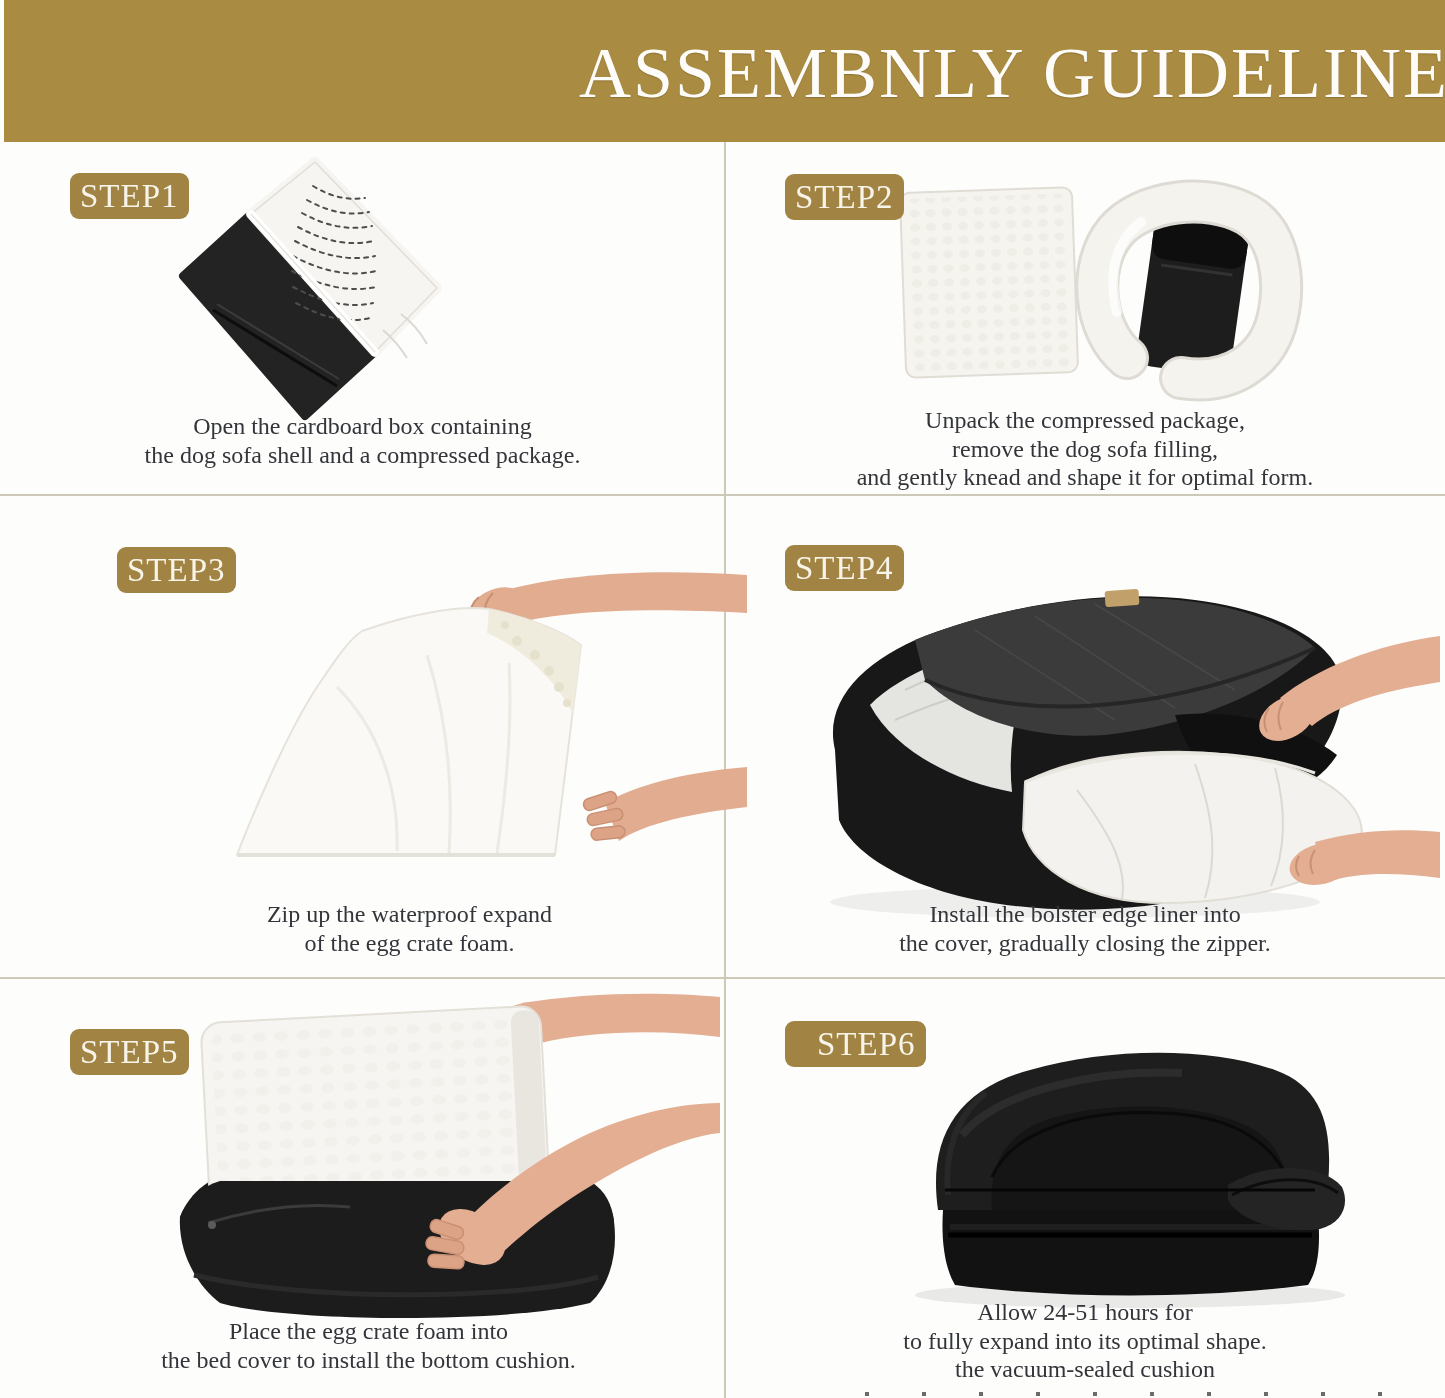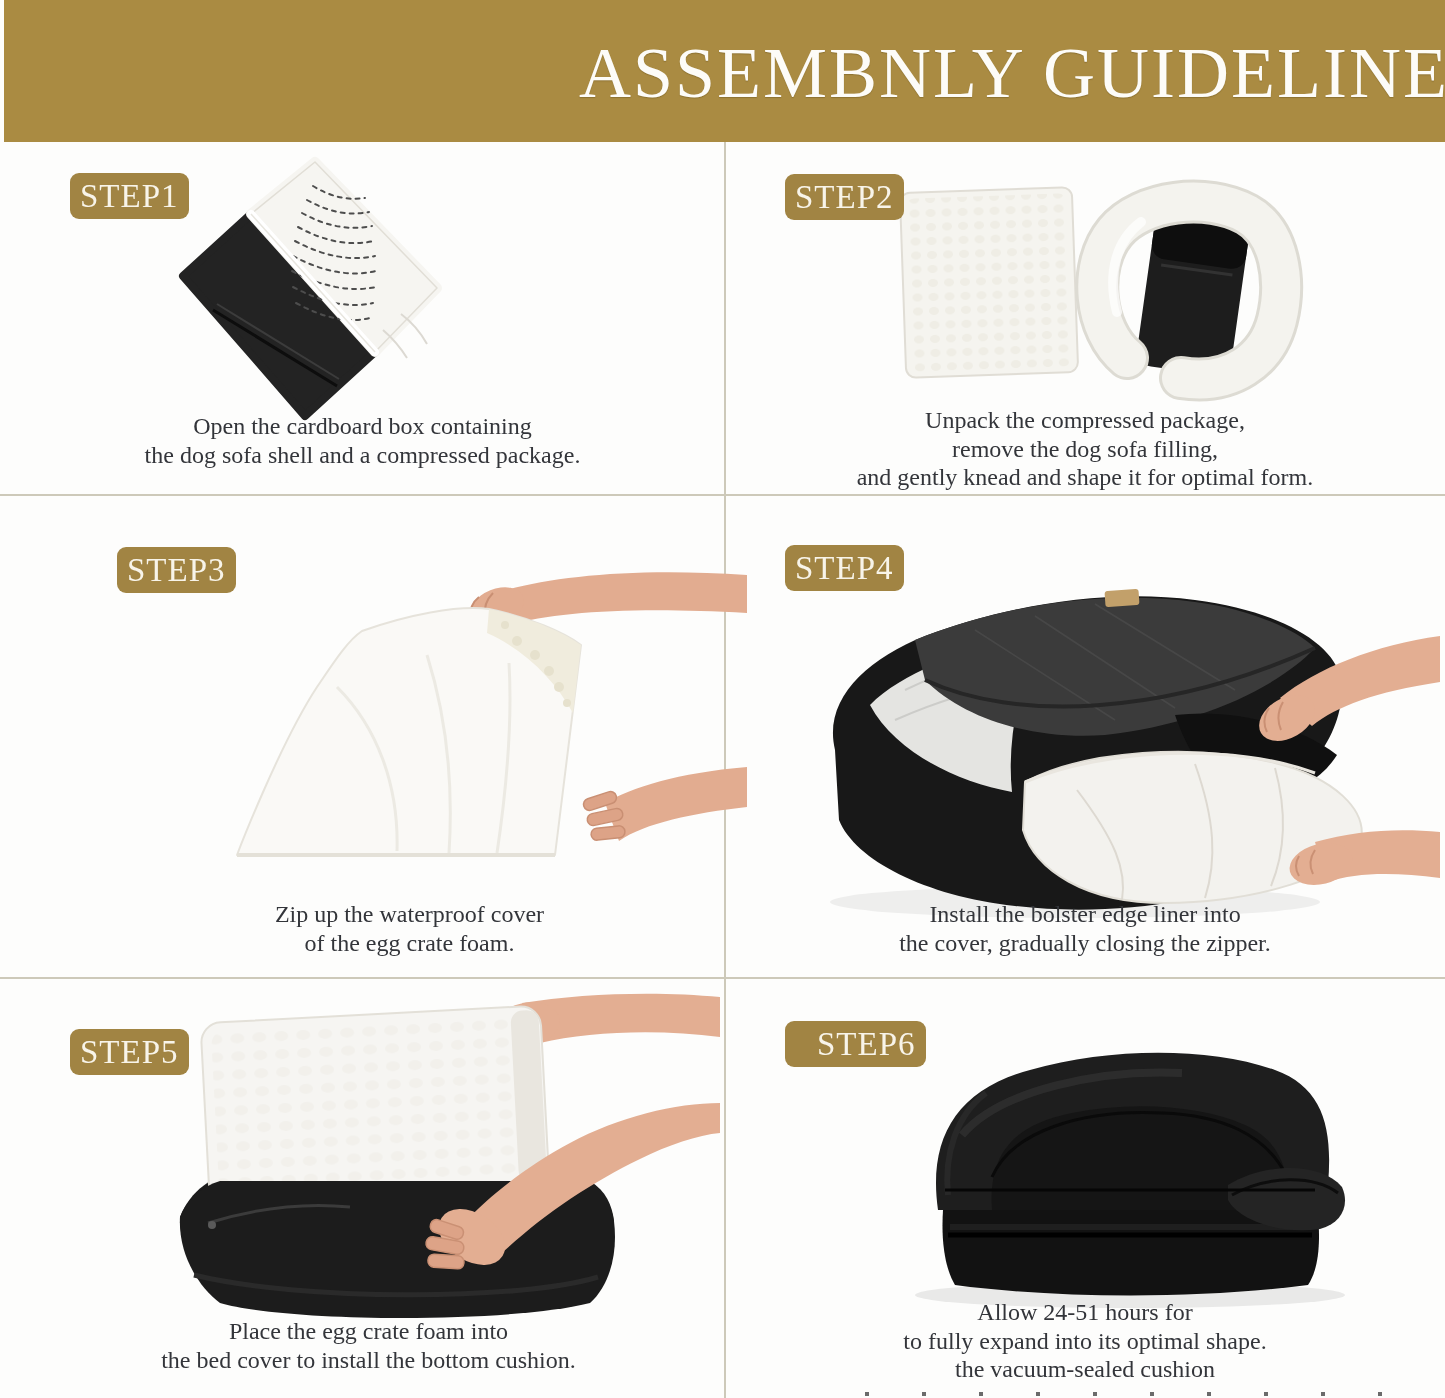--- a/index.html
+++ b/index.html
@@ -173,21 +173,21 @@
       <path d="M50,300 L368,300" stroke="#e4e1d8" stroke-width="4"></path>
 
       <path d="M560,212 C490,218 446,232 418,248 L432,286 C458,268 506,258 560,252 Z" fill="#e2ac90"></path>
       <g fill="#dda387" stroke="#c98f73" stroke-width="1.5">
         <rect x="396" y="240" width="34" height="12" rx="6" transform="rotate(-18 413 246)"></rect>
         <rect x="400" y="256" width="36" height="12" rx="6" transform="rotate(-12 418 262)"></rect>
         <rect x="404" y="272" width="34" height="12" rx="6" transform="rotate(-6 421 278)"></rect>
       </g>
     </svg>
     <p class="caption">
-      <span class="cap-line">Zip up the waterproof cover</span>
+      <span class="cap-line">Zip up the waterproof expand</span>
       <span class="cap-line">of the egg crate foam.</span>
     </p>
   </section>
 
   <section class="cell cell4">
     <span class="badge">STEP4</span>
     <svg class="illust" width="665" height="405" viewBox="0 0 665 405">
       <ellipse cx="300" cy="362" rx="245" ry="16" fill="#000000" opacity="0.06"></ellipse>
 
       <path d="M60,210 C48,160 90,120 150,96 C230,66 330,48 420,60 C500,70 560,102 566,140 C570,170 556,200 540,220 L520,320 C460,360 340,378 240,366 C150,356 80,320 64,280 Z" fill="#181818"></path>

